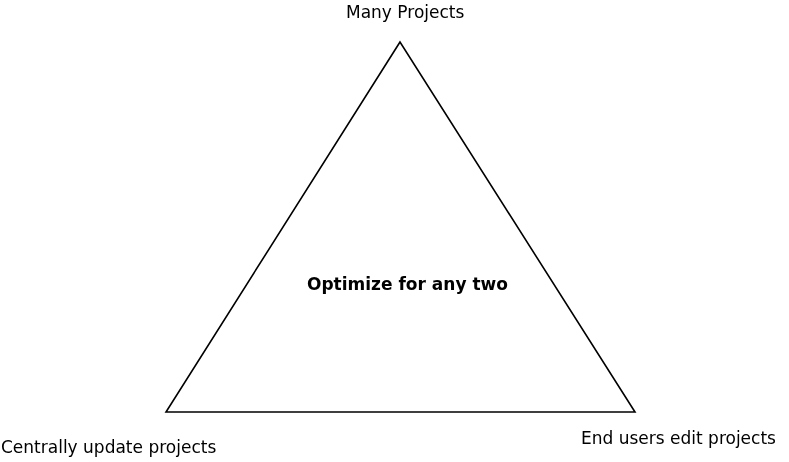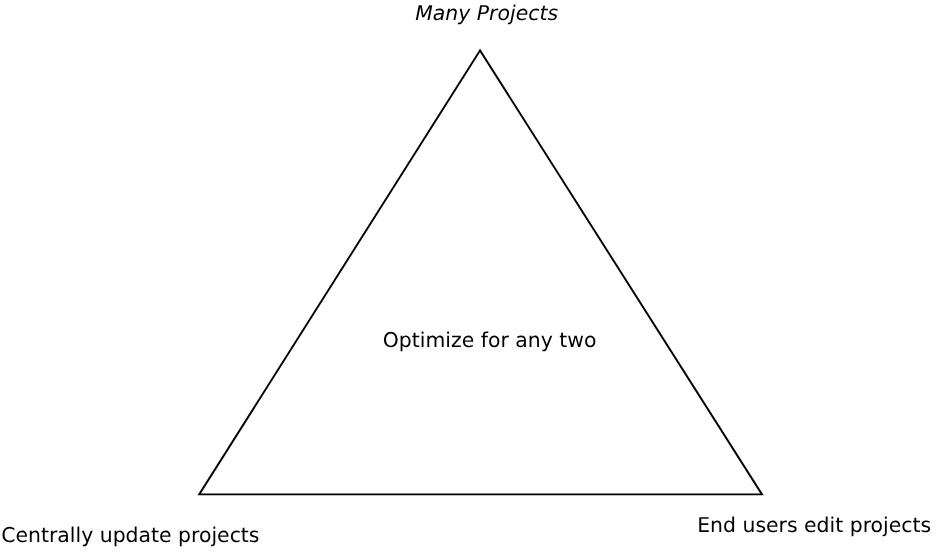--- a/index.html
+++ b/index.html
@@ -1,21 +1,21 @@
 <!DOCTYPE html>
 <html><head>
 <meta charset="utf-8">
 <style>
   html, body { margin: 0; padding: 0; background: #ffffff; }
   body { width: 789px; height: 462px; position: relative; overflow: hidden;
          font-family: "DejaVu Sans", sans-serif; color: #000; }
   svg { position: absolute; left: 0; top: 0; }
   .label { position: absolute; font-size: 17px; white-space: nowrap; line-height: 20px; }
-  #lbl-top { left: 346px; top: 2px; font-style: italic; }
-  #lbl-center { left: 319px; top: 274px; }
+  #lbl-top { left: 346px; top: 2px; }
+  #lbl-center { left: 307px; top: 274px; font-weight: bold; }
   #lbl-bl { left: 1px; top: 437px; text-align: right; }
   #lbl-br { left: 581px; top: 428px; }
 </style>
 </head>
 <body>
 
 <svg width="789" height="462" viewBox="0 0 789 462">
   <polygon points="400,42 166,412 635,412" fill="none" stroke="#000000" stroke-width="1.6" stroke-linejoin="miter"></polygon>
 </svg>
 

